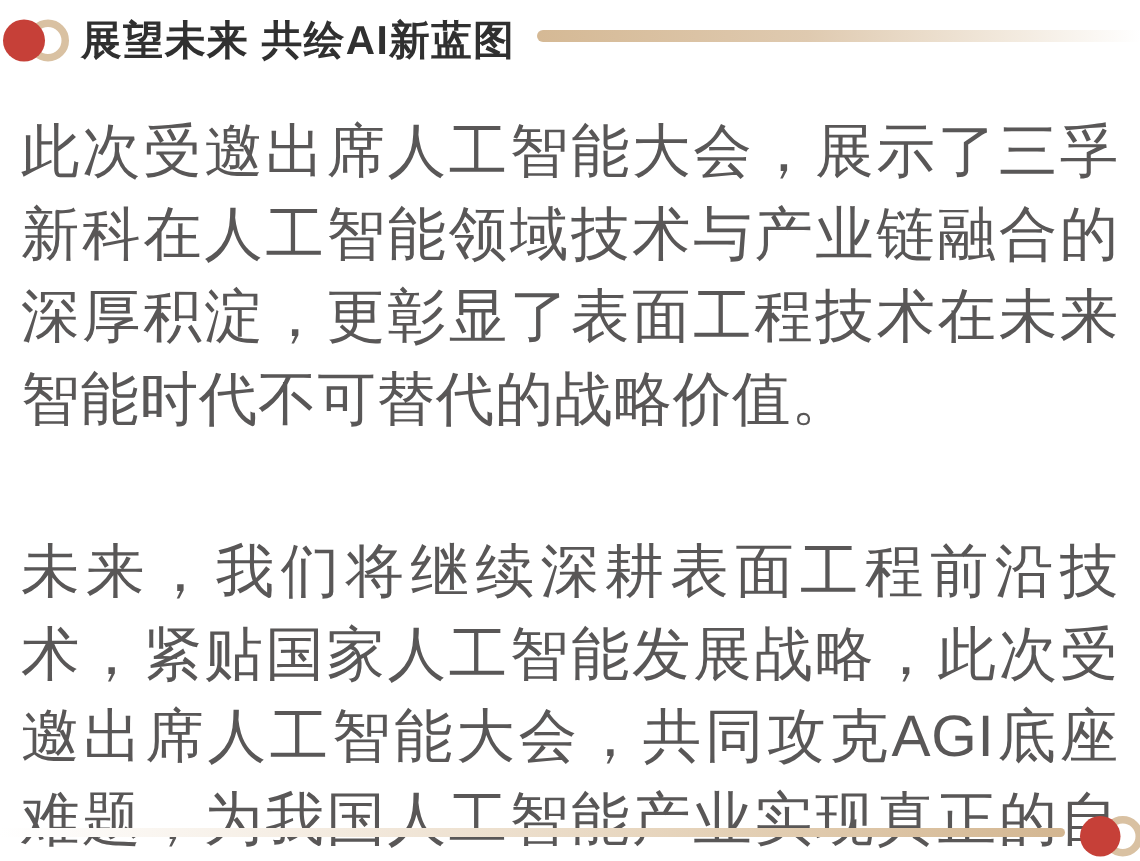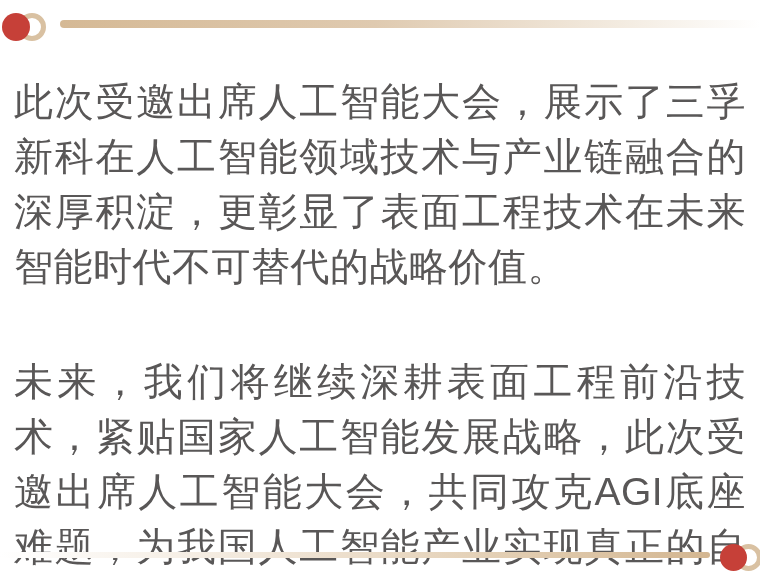--- a/index.html
+++ b/index.html
@@ -99,20 +99,21 @@
 </head>
 <body>
 
 <div class="page">
 
   <div class="header">
     <span class="bullet-icon">
       <span class="dot-red"></span>
       <span class="dot-ring"></span>
     </span>
+    <span class="title">展望未来 共绘AI新蓝图</span>
     <span class="header-line"></span>
   </div>
 
   <div class="body-text">
     <p class="para-1">此次受邀出席人工智能大会，展示了三孚新科在人工智能领域技术与产业链融合的深厚积淀，更彰显了表面工程技术在未来智能时代不可替代的战略价值。</p>
     <p class="para-2">未来，我们将继续深耕表面工程前沿技术，紧贴国家人工智能发展战略，此次受邀出席人工智能大会，共同攻克AGI底座难题，为我国人工智能产业实现真正的自主可控与高质量发展贡献创新力量。</p>
   </div>
 
   <div class="footer">
     <span class="footer-line"></span>

